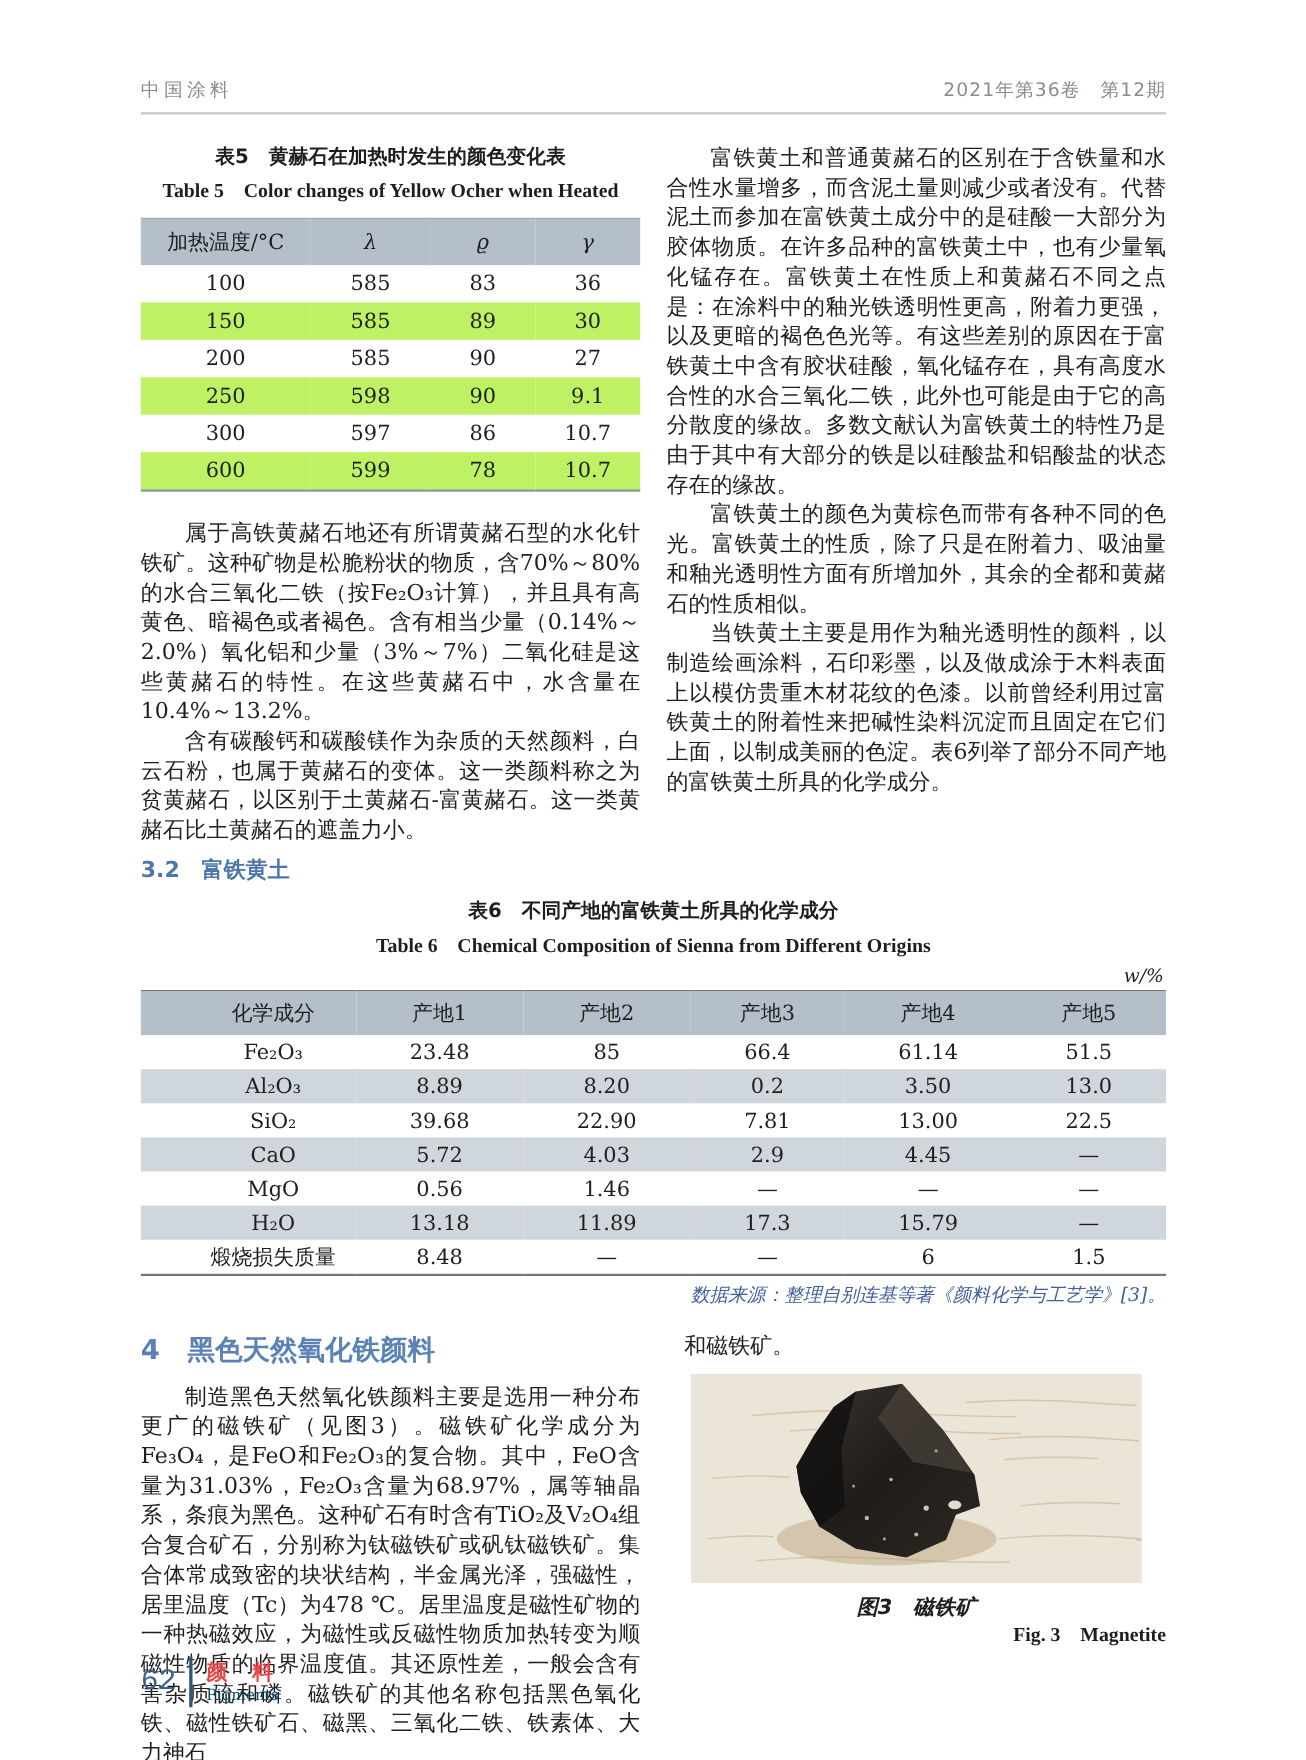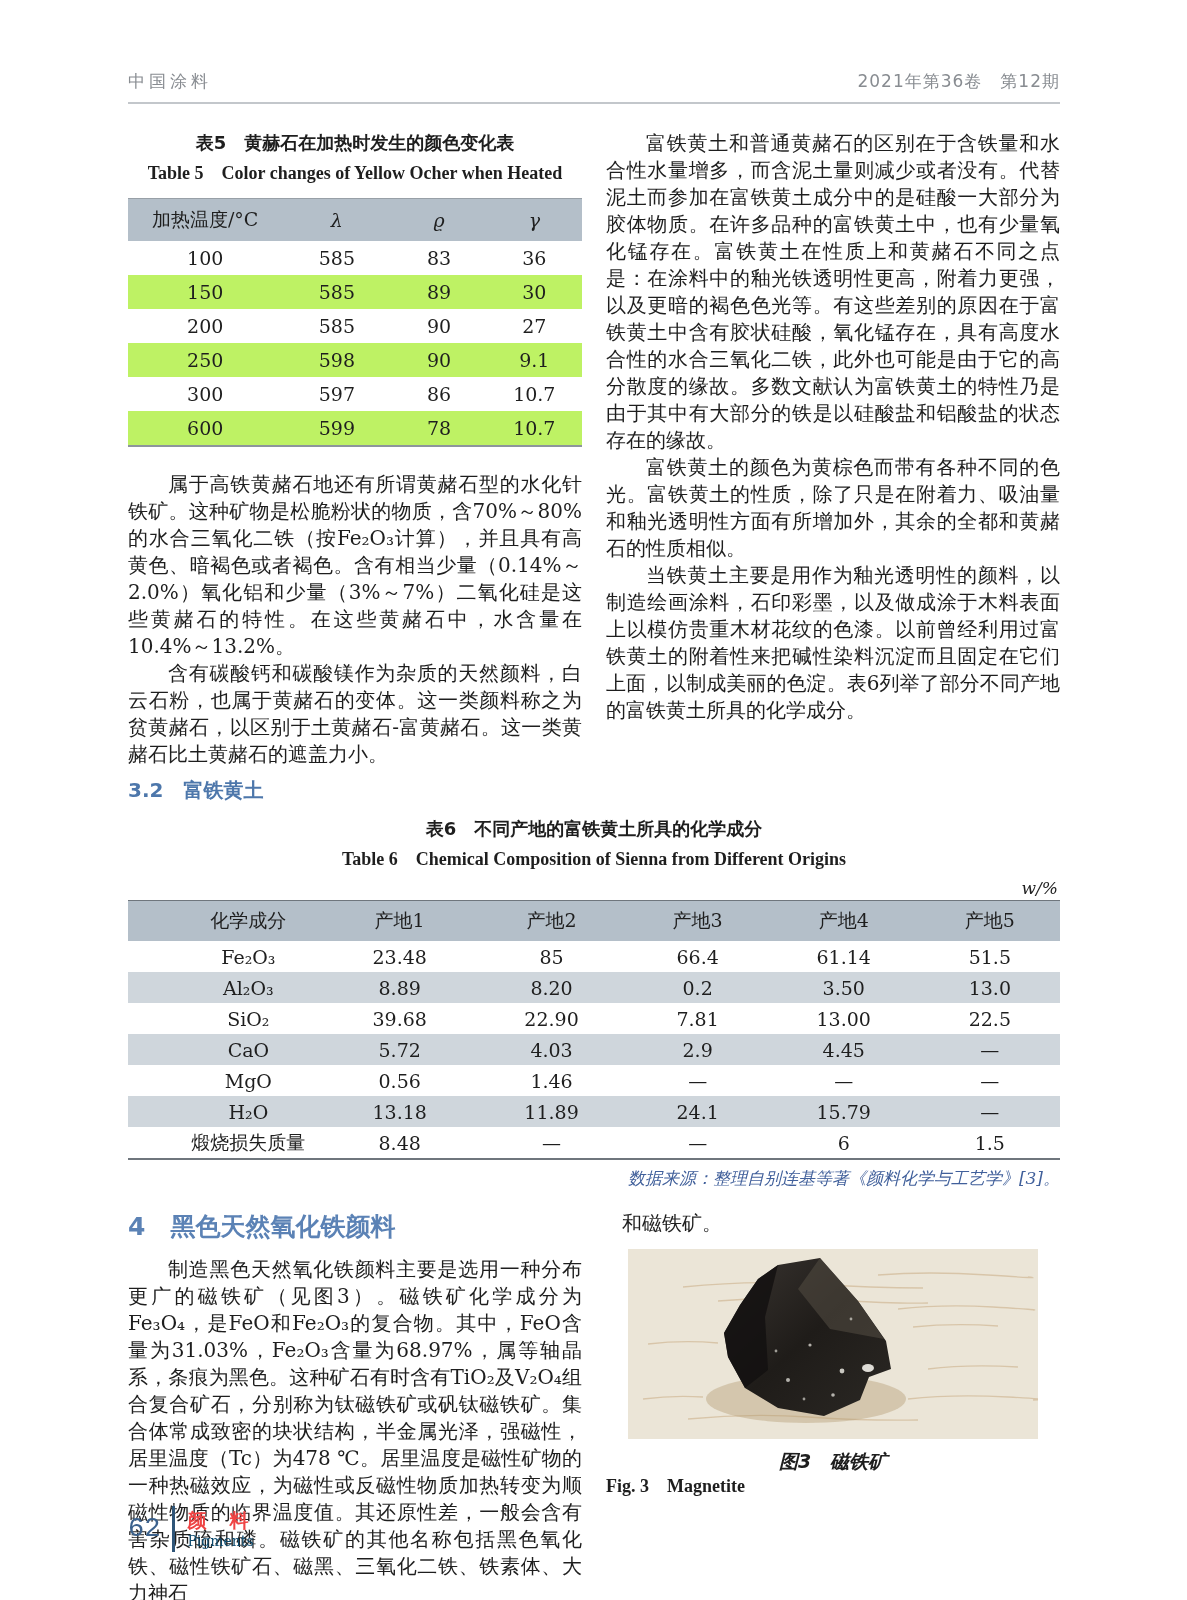--- a/index.html
+++ b/index.html
@@ -53,21 +53,21 @@
   .t6 tr.stripe td{background:#cfd6dc;}
   .t6 th:first-child,.t6 td:first-child{text-align:center;padding-left:46px;width:21%;}
   .t6note{text-align:right;color:#41609b;font-style:italic;font-size:17px;
     margin-top:6px;line-height:24px;}
   
   figure{margin:12px 0 6px;text-align:center;}
   figure svg{display:block;margin:0 auto;}
   .cap-zh{font-family:"DejaVu Sans","Liberation Sans",sans-serif;font-weight:bold;
     font-size:19px;text-align:center;margin-top:10px;line-height:24px;font-style:italic;}
   .cap-en{font-family:"Liberation Serif","DejaVu Serif",serif;font-weight:bold;
-    font-size:18px;text-align:left;margin-top:2px;line-height:22px;margin-bottom:20px;}
+    font-size:18px;text-align:right;margin-top:2px;line-height:22px;margin-bottom:20px;}
   
   .pagefoot{position:absolute;left:128px;bottom:48px;display:flex;align-items:center;gap:12px;}
   .pageno{font-size:27px;color:#3c628d;font-family:Liberation Mono, monospace;}
   .fdiv{width:3px;height:46px;background:#2f5578;}
   .fsec .f-zh{font-family:"DejaVu Sans","Liberation Sans",sans-serif;font-weight:bold;
     font-size:19px;color:#ef4444;letter-spacing:2px;line-height:24px;}
   .fsec .f-en{font-size:14px;color:#0c4a6e;line-height:18px;}
 </style>
 </head>
 <body>
@@ -195,21 +195,21 @@
           <td>0.56</td>
           <td>1.46</td>
           <td>—</td>
           <td>—</td>
           <td>—</td>
         </tr>
         <tr class="stripe">
           <td>H₂O</td>
           <td>13.18</td>
           <td>11.89</td>
-          <td>24.1</td>
+          <td>17.3</td>
           <td>15.79</td>
           <td>—</td>
         </tr>
         <tr>
           <td>煅烧损失质量</td>
           <td>8.48</td>
           <td>—</td>
           <td>—</td>
           <td>6</td>
           <td>1.5</td>

